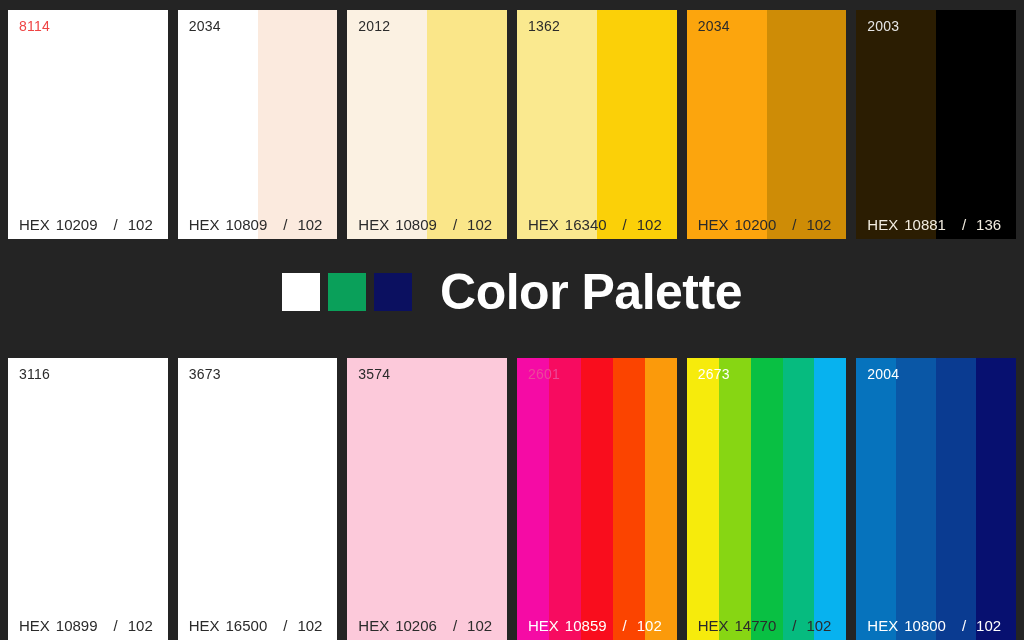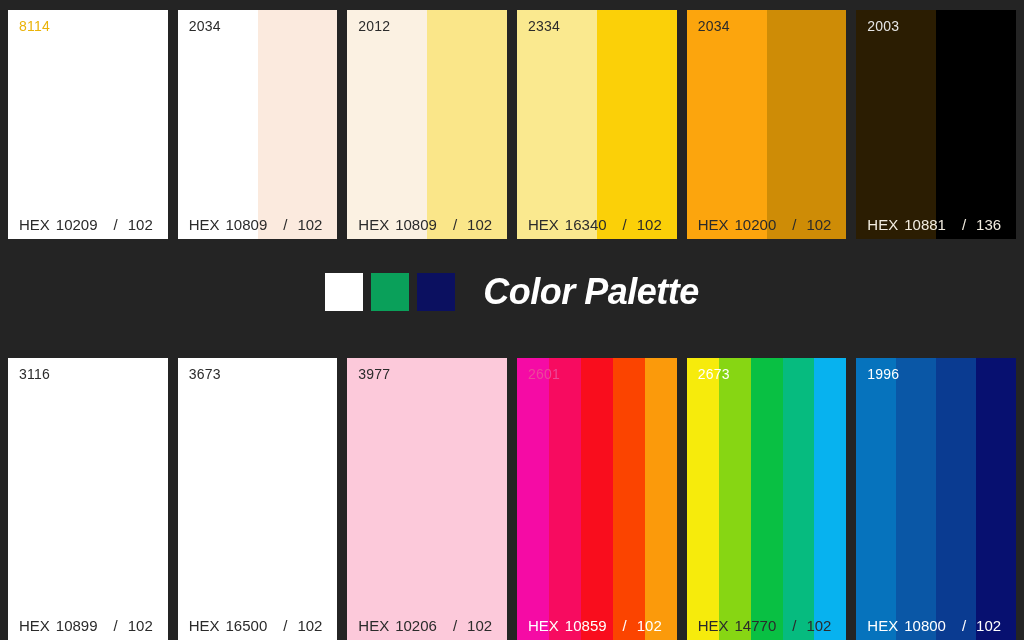--- a/index.html
+++ b/index.html
@@ -95,39 +95,38 @@
     flex-direction: row;
     gap: 8px;
     margin-right: 28px;
   }
   .title-swatch {
     width: 38px;
     height: 38px;
   }
   .title-text {
     color: #ffffff;
-    font-size: 36px;
+    font-size: 50px;
     font-weight: bold;
     letter-spacing: -0.5px;
     line-height: 1;
     white-space: nowrap;
-    font-style: italic;
   }
 </style>
 </head>
 <body style="background: rgb(36, 36, 36);">
 
 <div class="palette-board" style="background: rgb(36, 36, 36);">
 
   <div class="row row-top">
       <div class="card">
         <div class="stripes">
           <div class="stripe" style="background: rgb(255, 255, 255);"></div>
         </div>
-        <div class="card-code" style="color: #eab308;">8114</div>
+        <div class="card-code" style="color: #ef4444;">8114</div>
         <div class="card-footer" style="color: rgb(43, 43, 43);">
           <span class="hex-word">HEX</span>
           <span class="hex-value">10209</span>
           <span class="hex-sep">/</span>
           <span class="hex-num">102</span>
         </div>
       </div>
       <div class="card">
         <div class="stripes">
           <div class="stripe" style="background: rgb(255, 255, 255);"></div>
@@ -152,21 +151,21 @@
           <span class="hex-value">10809</span>
           <span class="hex-sep">/</span>
           <span class="hex-num">102</span>
         </div>
       </div>
       <div class="card">
         <div class="stripes">
           <div class="stripe" style="background: rgb(250, 233, 143);"></div>
           <div class="stripe" style="background: rgb(251, 208, 8);"></div>
         </div>
-        <div class="card-code" style="color: rgb(43, 43, 43);">2334</div>
+        <div class="card-code" style="color: rgb(43, 43, 43);">1362</div>
         <div class="card-footer" style="color: rgb(43, 43, 43);">
           <span class="hex-word">HEX</span>
           <span class="hex-value">16340</span>
           <span class="hex-sep">/</span>
           <span class="hex-num">102</span>
         </div>
       </div>
       <div class="card">
         <div class="stripes">
           <div class="stripe" style="background: rgb(252, 165, 13);"></div>
@@ -226,21 +225,21 @@
           <span class="hex-word">HEX</span>
           <span class="hex-value">16500</span>
           <span class="hex-sep">/</span>
           <span class="hex-num">102</span>
         </div>
       </div>
       <div class="card">
         <div class="stripes">
           <div class="stripe" style="background: rgb(252, 201, 218);"></div>
         </div>
-        <div class="card-code" style="color: rgb(43, 43, 43);">3977</div>
+        <div class="card-code" style="color: rgb(43, 43, 43);">3574</div>
         <div class="card-footer" style="color: rgb(43, 43, 43);">
           <span class="hex-word">HEX</span>
           <span class="hex-value">10206</span>
           <span class="hex-sep">/</span>
           <span class="hex-num">102</span>
         </div>
       </div>
       <div class="card">
         <div class="stripes">
           <div class="stripe" style="background: rgb(245, 11, 165);"></div>
@@ -273,21 +272,21 @@
           <span class="hex-num">102</span>
         </div>
       </div>
       <div class="card">
         <div class="stripes">
           <div class="stripe" style="background: rgb(6, 115, 189);"></div>
           <div class="stripe" style="background: rgb(10, 87, 166);"></div>
           <div class="stripe" style="background: rgb(10, 59, 145);"></div>
           <div class="stripe" style="background: rgb(7, 16, 112);"></div>
         </div>
-        <div class="card-code" style="color: rgb(255, 255, 255);">1996</div>
+        <div class="card-code" style="color: rgb(255, 255, 255);">2004</div>
         <div class="card-footer" style="color: rgb(255, 255, 255);">
           <span class="hex-word">HEX</span>
           <span class="hex-value">10800</span>
           <span class="hex-sep">/</span>
           <span class="hex-num">102</span>
         </div>
       </div>
     </div>
 
 </div>

